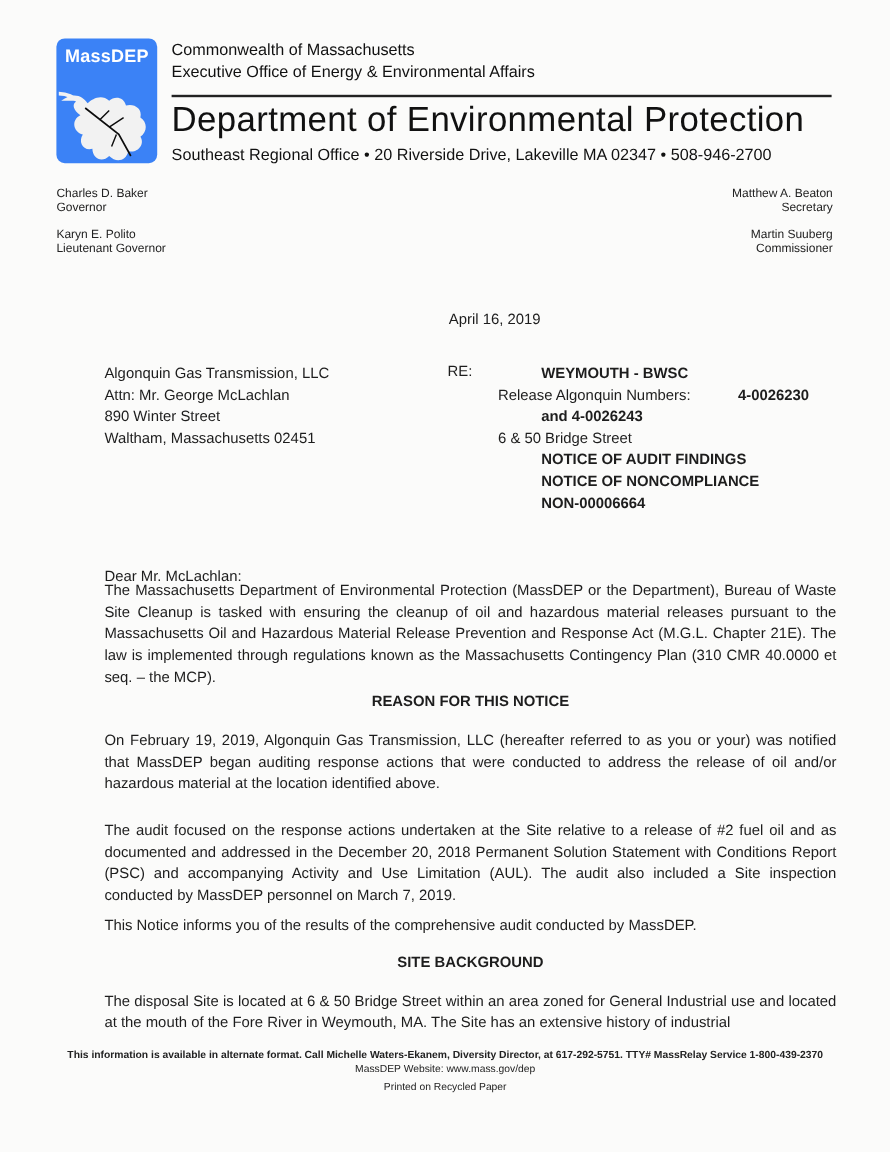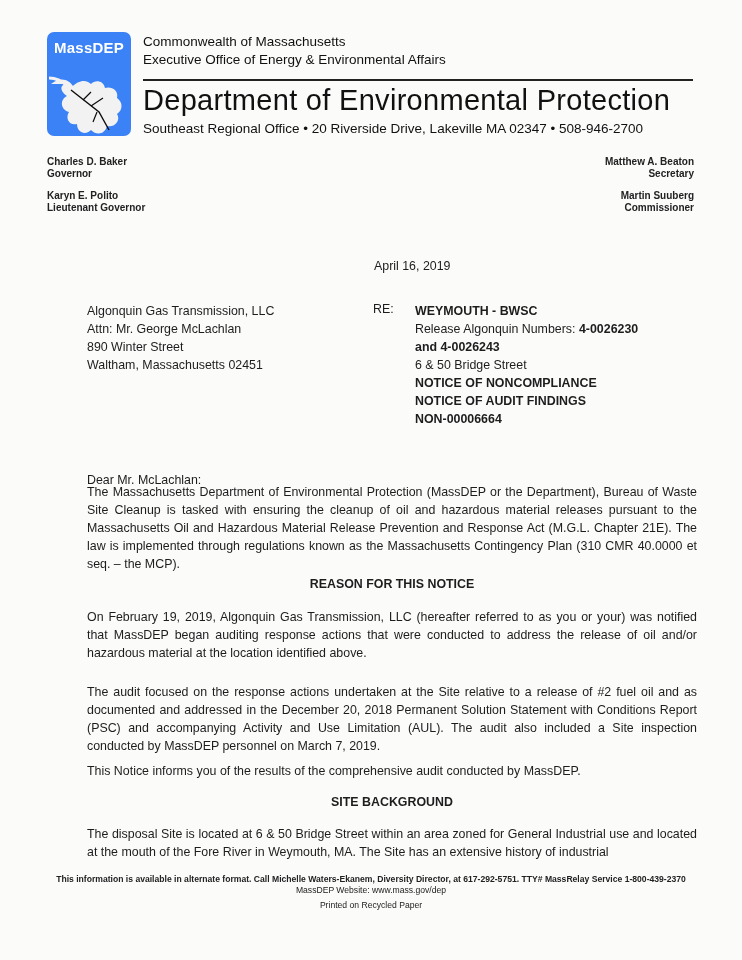--- a/index.html
+++ b/index.html
@@ -20,30 +20,30 @@
     color: #fff; font-weight: bold; font-size: 15px; text-align: center;
     letter-spacing: 0.2px;
   }
   .logo svg { position: absolute; left: 0; top: 24px; }
   .agency1, .agency2 { left: 143px; font-size: 13.5px; color: #111; }
   .agency1 { top: 34px; }
   .agency2 { top: 52px; }
   .rule { left: 143px; top: 79px; width: 550px; height: 1.5px; background: #222; }
   .dept { left: 143px; top: 84px; font-size: 29px; color: #111; letter-spacing: 0.3px; }
   .office { left: 143px; top: 121px; font-size: 13.5px; color: #111; }
-  .official { font-size: 10px; line-height: 12px; color: #222; font-weight: bold; }
+  .official { font-size: 10px; line-height: 12px; color: #222; }
   .left-officials { left: 47px; top: 156px; }
   .right-officials { right: 48px; top: 156px; text-align: right; }
   .gap { height: 10px; }
   .body-text { font-family: "Liberation Sans", sans-serif; font-size: 12.4px; color: #1d1d1d; }
   .date { left: 374px; top: 259px; }
   .addr { left: 87px; top: 302px; line-height: 18px; }
   .re-label { left: 373px; top: 302px; }
   .re-block { left: 415px; top: 302px; line-height: 18px; }
-  .bold { font-weight: bold; }
+  .bold { font-weight: bold; margin-left: 36px; }
   .salutation { left: 87px; top: 473px; }
   .para { left: 87px; width: 610px; line-height: 18px; text-align: justify; }
   .p1 { top: 483px; }
   .h { left: 87px; width: 610px; text-align: center; font-weight: bold; }
   .h1 { top: 577px; }
   .p2 { top: 608px; }
   .p3 { top: 683px; }
   .p4 { top: 762px; }
   .h2 { top: 795px; }
   .p5 { top: 825px; }
@@ -93,22 +93,22 @@
   <div>890 Winter Street</div>
   <div>Waltham, Massachusetts 02451</div>
 </div>
 
 <div class="abs body-text re-label">RE:</div>
 <div class="abs body-text re-block">
   <div class="bold">WEYMOUTH - BWSC</div>
   <div><span>Release Algonquin Numbers: </span><span class="bold">4-0026230</span></div>
   <div class="bold">and 4-0026243</div>
   <div>6 &amp; 50 Bridge Street</div>
+  <div class="bold">NOTICE OF AUDIT FINDINGS</div>
   <div class="bold">NOTICE OF NONCOMPLIANCE</div>
-  <div class="bold">NOTICE OF AUDIT FINDINGS</div>
   <div class="bold">NON-00006664</div>
 </div>
 
 <div class="abs body-text salutation">Dear Mr. McLachlan:</div>
 <div class="abs body-text para p1">The Massachusetts Department of Environmental Protection (MassDEP or the Department), Bureau of Waste Site Cleanup is tasked with ensuring the cleanup of oil and hazardous material releases pursuant to the Massachusetts Oil and Hazardous Material Release Prevention and Response Act (M.G.L. Chapter 21E).  The law is implemented through regulations known as the Massachusetts Contingency Plan (310 CMR 40.0000 et seq. – the MCP).</div>
 <div class="abs body-text h h1">REASON FOR THIS NOTICE</div>
 <div class="abs body-text para p2">On February 19, 2019, Algonquin Gas Transmission, LLC (hereafter referred to as you or your) was notified that MassDEP began auditing response actions that were conducted to address the release of oil and/or hazardous material at the location identified above.</div>
 <div class="abs body-text para p3">The audit focused on the response actions undertaken at the Site relative to a release of #2 fuel oil and as documented and addressed in the December 20, 2018 Permanent Solution Statement with Conditions Report (PSC) and accompanying Activity and Use Limitation (AUL). The audit also included a Site inspection conducted by MassDEP personnel on March 7, 2019.</div>
 <div class="abs body-text para p4">This Notice informs you of the results of the comprehensive audit conducted by MassDEP.</div>
 <div class="abs body-text h h2">SITE BACKGROUND</div>

